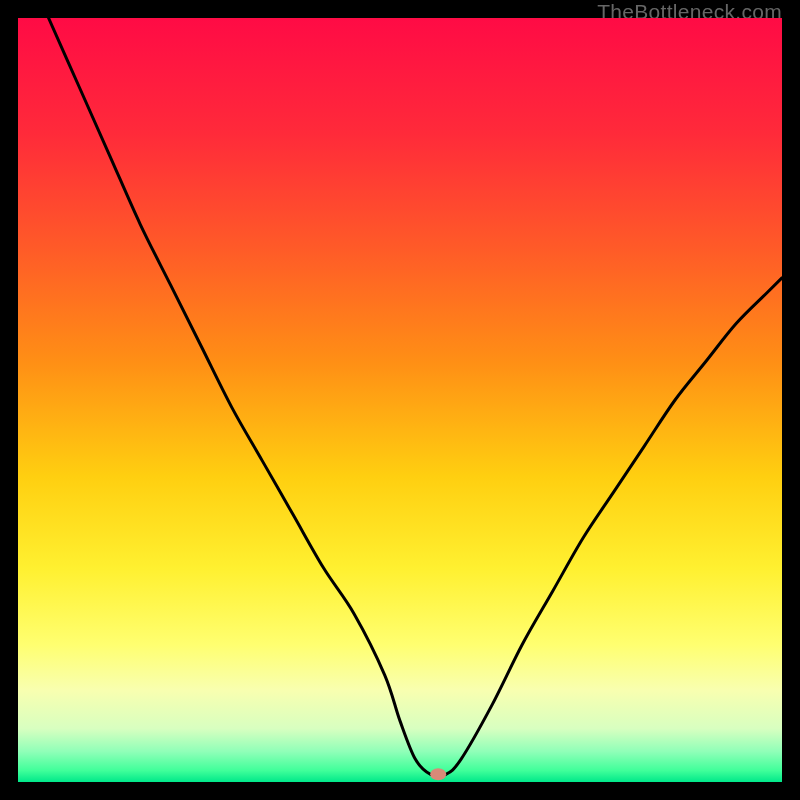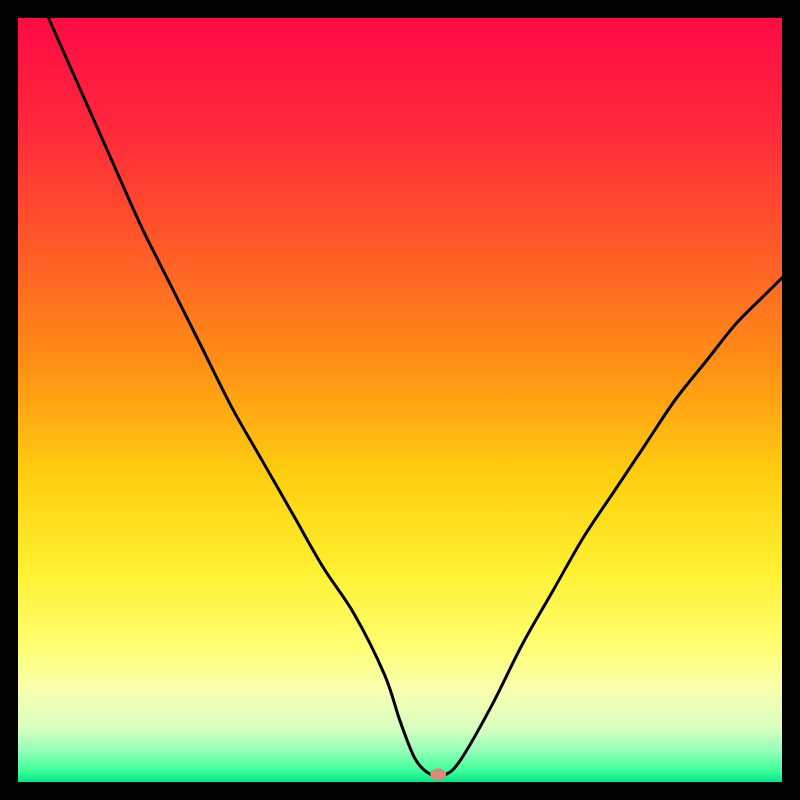--- a/index.html
+++ b/index.html
@@ -34,20 +34,21 @@
     letter-spacing: 0.3px;
   }
   svg {
     display: block;
   }
 </style>
 </head>
 <body>
 
 <div class="container">
+  <div class="watermark">TheBottleneck.com</div>
   <div class="plot-area">
     <svg id="chart-svg" width="764" height="764" viewBox="0 0 764 764">
         <defs>
           <linearGradient id="bg-grad" x1="0" y1="0" x2="0" y2="1">
             <stop offset="0%" stop-color="#ff0b45"></stop>
             <stop offset="15%" stop-color="#ff2a3a"></stop>
             <stop offset="30%" stop-color="#ff5a28"></stop>
             <stop offset="45%" stop-color="#ff8f15"></stop>
             <stop offset="60%" stop-color="#ffcf10"></stop>
             <stop offset="72%" stop-color="#fff030"></stop>

